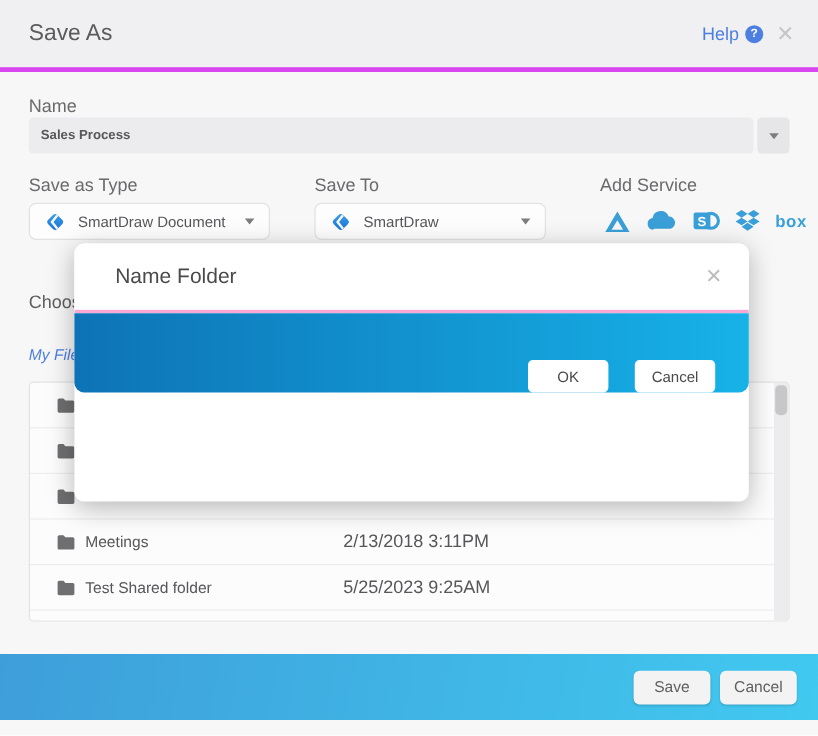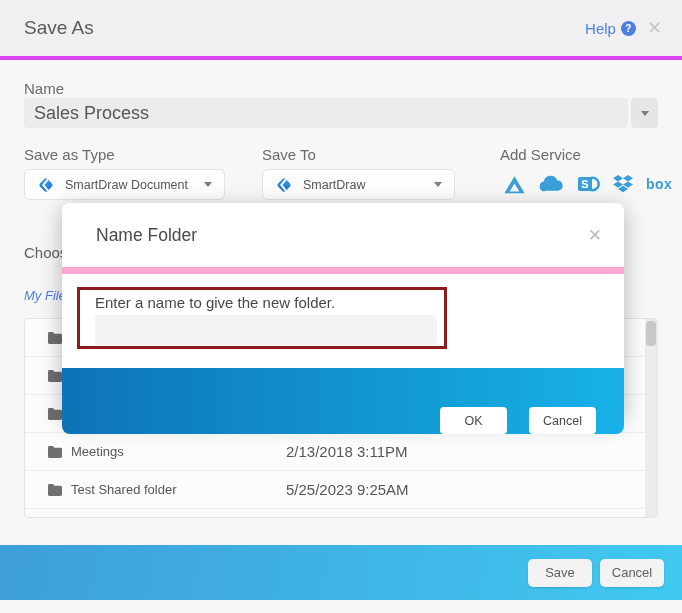--- a/index.html
+++ b/index.html
@@ -21,21 +21,21 @@
   .help-q {
     width:15px; height:15px; border-radius:50%; background:#4d7fe0;
     color:#fff; font-size:10px; font-weight:bold; display:flex; align-items:center; justify-content:center;
   }
   .x-close { color:#c6c6c9; font-size:18px; cursor:pointer; padding:0 2px; }
   
   .lbl { position:absolute; font-size:15px; color:#6a6a6c; }
   .name-row { position:absolute; left:24px; top:98px; width:634px; height:30px; display:flex; }
   .name-input {
     flex:1; height:30px; background:#ececee; border:none; border-radius:4px;
-    font-family:inherit; font-size:18px; color:#57575a; padding:0 10px; outline:none;
+    font-family:inherit; font-size:11px; color:#57575a; padding:0 10px; outline:none;font-weight:bold;
   }
   .name-dd {
     width:27px; height:30px; margin-left:3px; background:#e6e6e8; border:none; border-radius:4px;
     display:flex; align-items:center; justify-content:center; cursor:pointer;
   }
   .tri { width:0; height:0; border-left:4px solid transparent; border-right:4px solid transparent; border-top:5px solid #7d7d80; }
   
   .select {
     position:absolute; top:169px; height:31px; background:#fdfdfe; border:1px solid #e2e2e4;
     border-radius:6px; display:flex; align-items:center; padding:0 12px; cursor:pointer;
@@ -74,21 +74,21 @@
     width:64px; height:28px; background:#f3f3f4; border:none; border-radius:5px;
     font-family:inherit; font-size:13px; color:#5f5f61; cursor:pointer;
     box-shadow:0 1px 2px rgba(0,0,0,0.15);
   }
   
   .modal {
     position:absolute; left:62px; top:203px; width:562px; height:215px;
     border-radius:8px; box-shadow:0 5px 22px rgba(0,0,0,0.28); background:#ffffff;
   }
   .m-hdr {
-    height:71px; border-bottom:7px solid #f9a8d4; display:flex; align-items:center;
+    height:58px; border-bottom:3px solid #f9a8d4; display:flex; align-items:center;
     padding:0 22px 0 34px; border-radius:8px 8px 0 0; background:#fff;
   }
   .m-title { font-size:17.5px; color:#4a4a4c; }
   .m-x { margin-left:auto; color:#bdbdc0; font-size:17px; cursor:pointer; }
   .m-body { position:relative; height:94px; background:#fff; }
   .m-prompt { position:absolute; left:33px; top:20px; font-size:15px; color:#48484a; }
   .m-input {
     position:absolute; left:33px; top:41px; width:342px; height:30px;
     background:#f3f3f5; border:none; border-radius:4px; outline:none;
     font-family:inherit; font-size:13px; color:#444; padding:0 9px;
@@ -242,24 +242,19 @@
   <div class="bbar" style="background: linear-gradient(100deg, rgb(62, 158, 217), rgb(65, 201, 240));">
     <button class="btn-gray">Save</button>
     <button class="btn-gray">Cancel</button>
   </div>
 
   <div class="modal">
     <div class="m-hdr">
       <span class="m-title">Name Folder</span>
       <span class="m-x">✕</span>
     </div>
-    <div class="m-body">
-      <div class="m-prompt">Enter a name to give the new folder.</div>
-      <input class="m-input" value="" style="">
-      <div class="m-hl" style="border-color: rgb(142, 27, 27);"></div>
-    </div>
     <div class="m-ftr" style="background: linear-gradient(90deg, rgb(13, 115, 182), rgb(23, 178, 232));">
       <button class="btn-white">OK</button>
       <button class="btn-white">Cancel</button>
     </div>
   </div>
 
 </div>
 
 </body></html>

